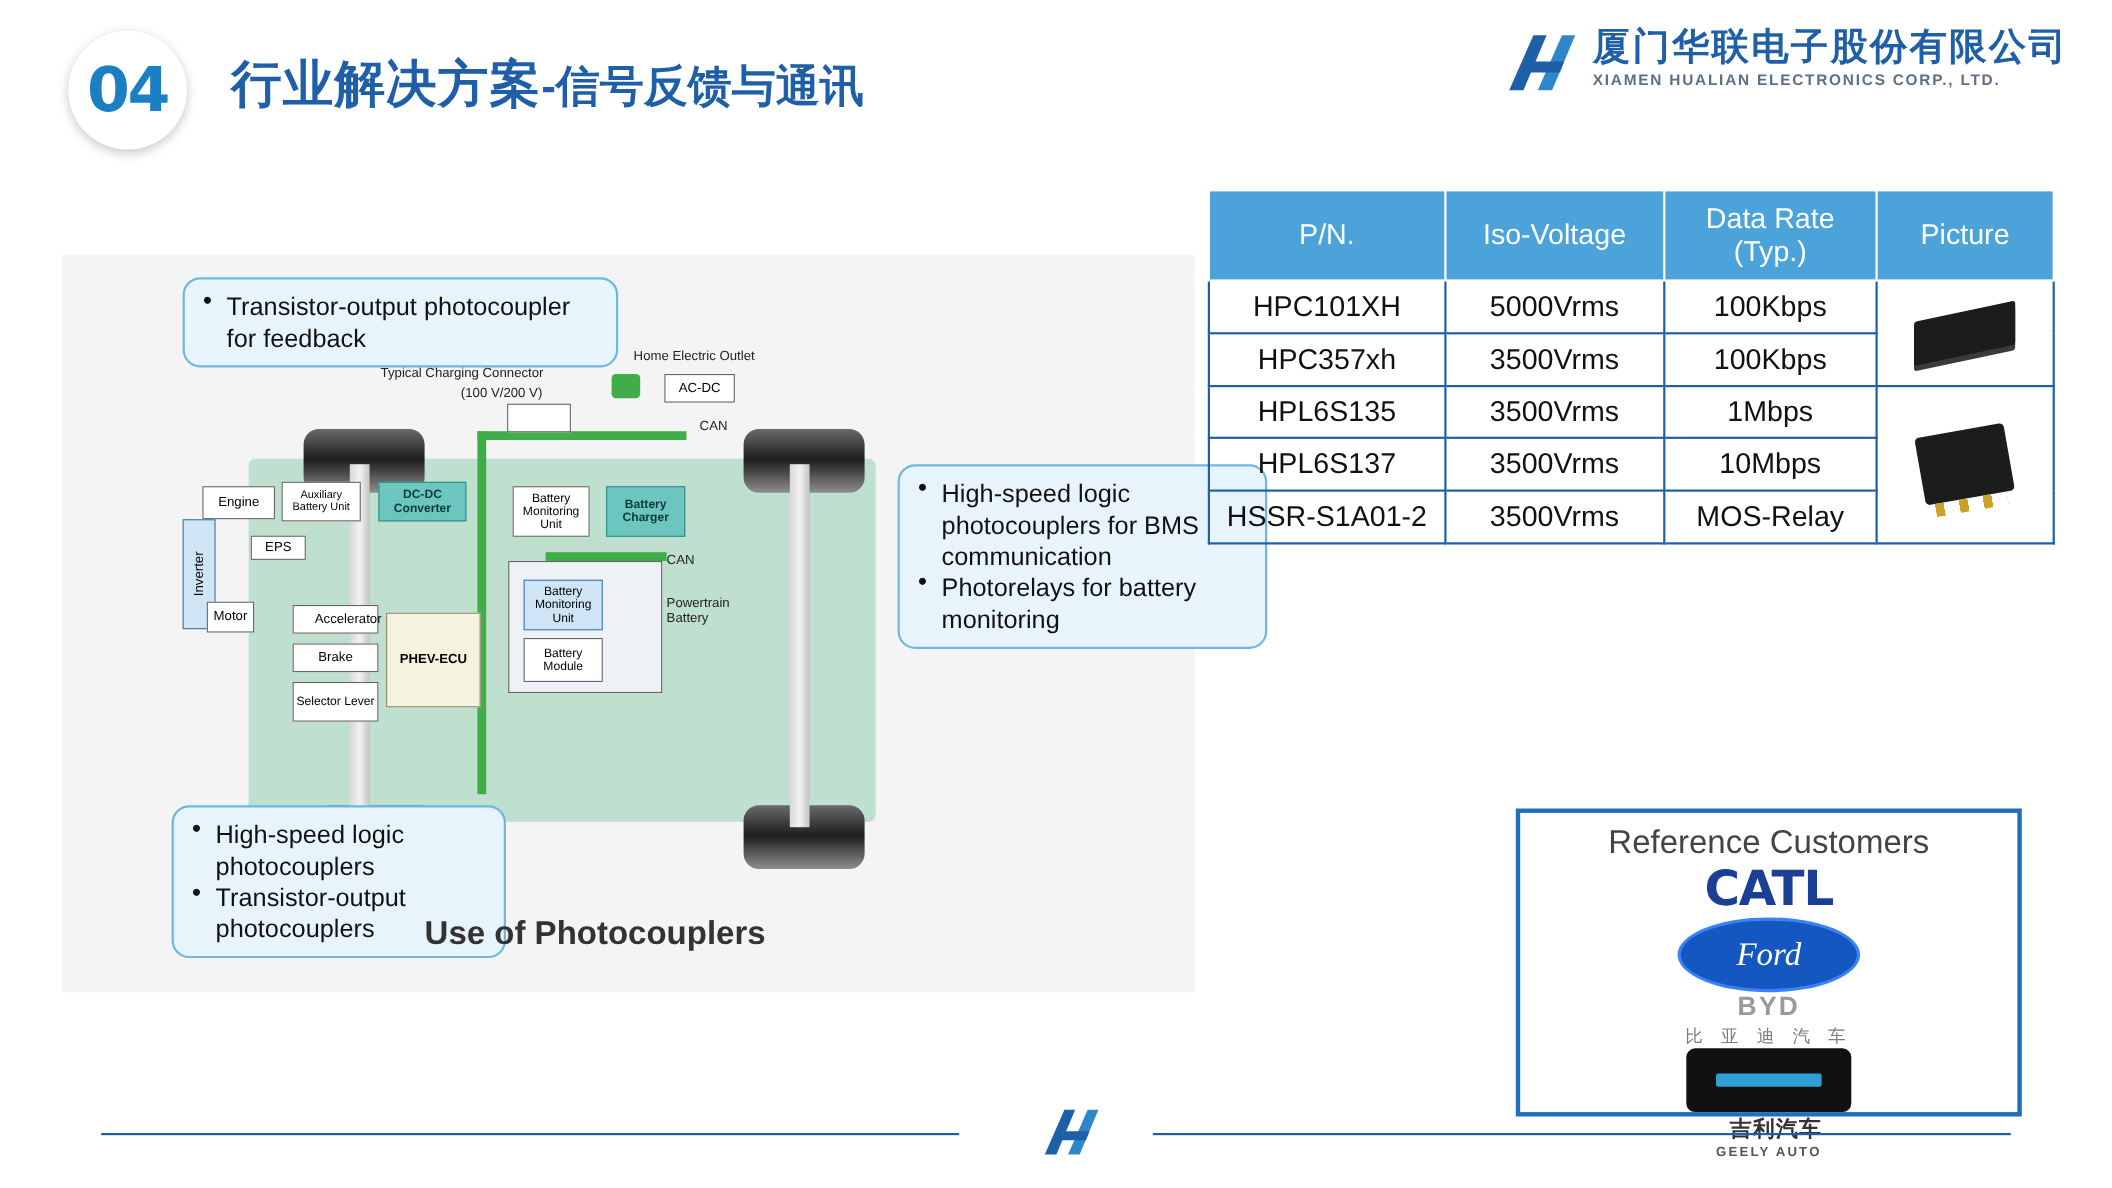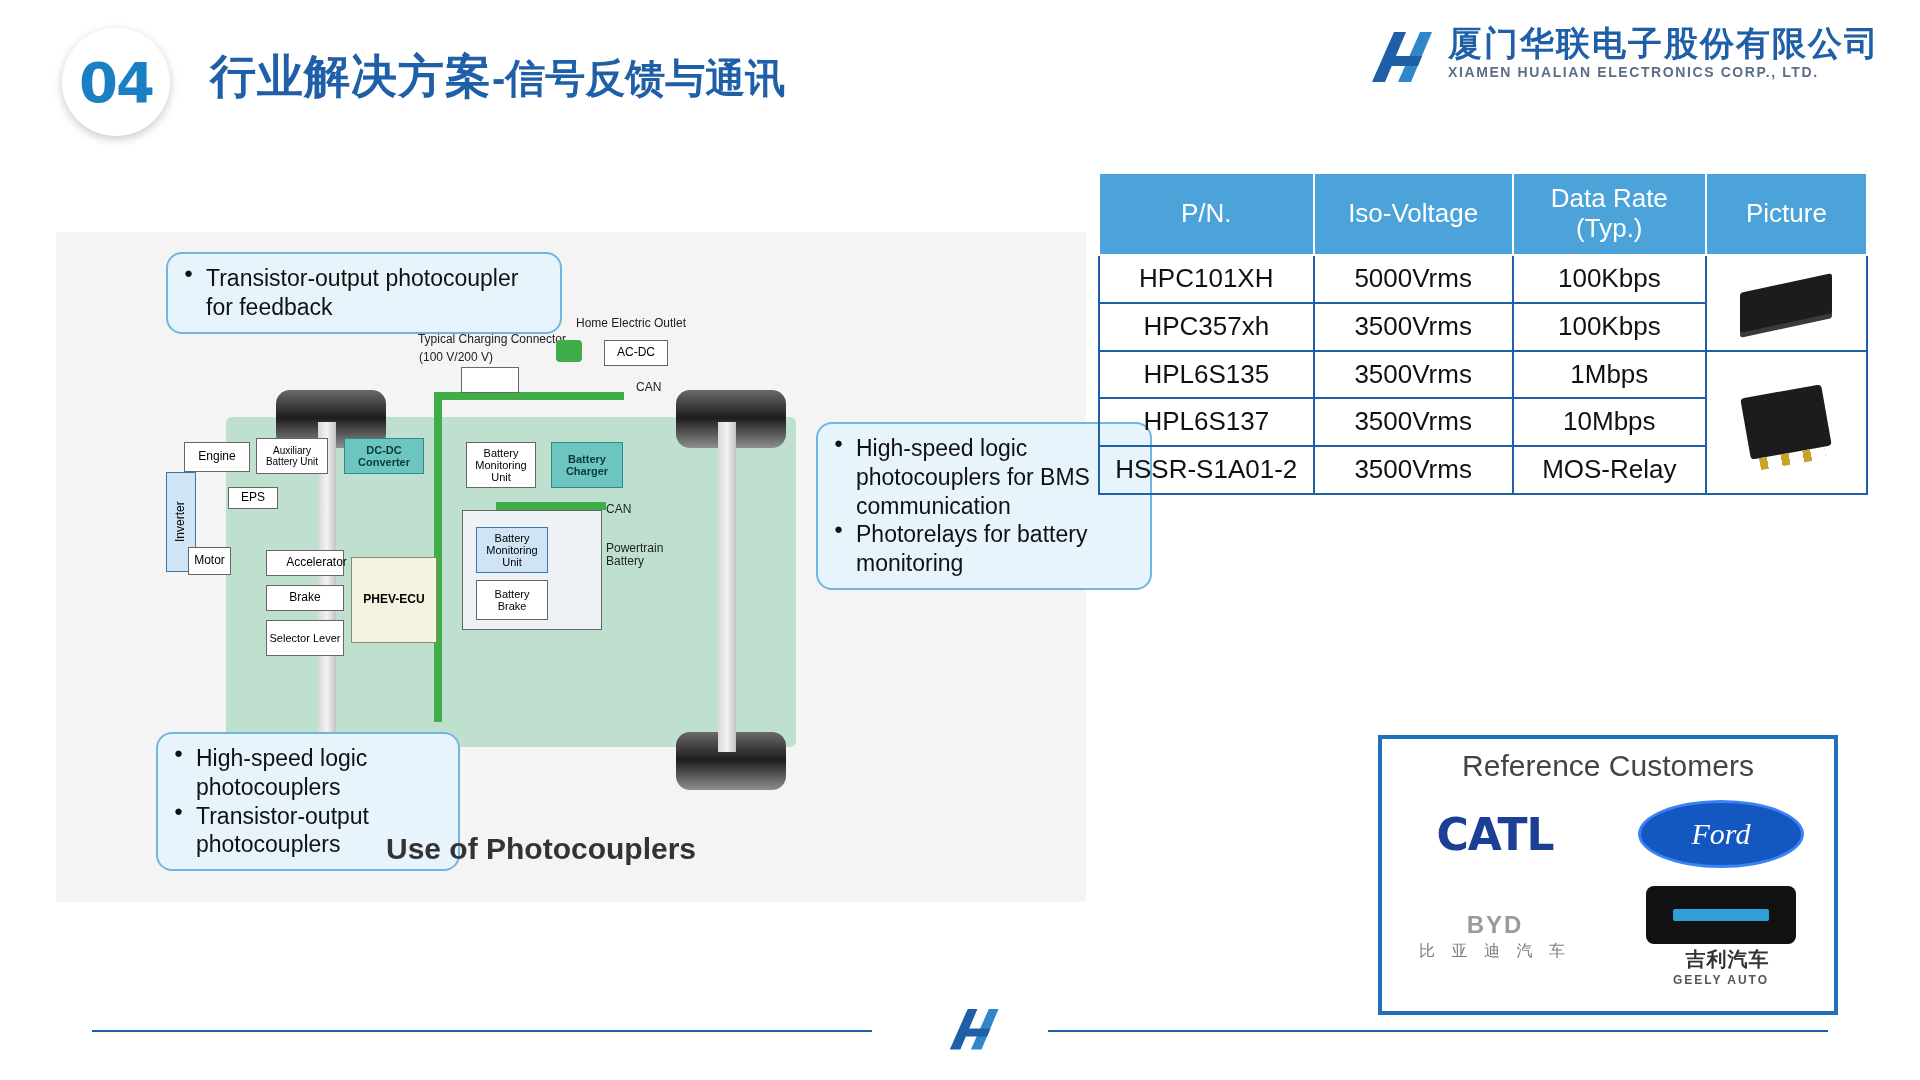--- a/index.html
+++ b/index.html
@@ -76,21 +76,21 @@
   .pkg-soic{width:92px;height:40px;background:#1c1c1c;border-radius:3px;transform:skewY(-12deg);
     box-shadow:0 5px 0 #3a3a3a;position:relative;margin:0 auto;}
   .pkg-dip{width:82px;height:62px;background:#1c1c1c;border-radius:4px;transform:rotate(-10deg);
     margin:0 auto;position:relative;}
   .pkg-dip:after{content:"";position:absolute;left:8px;bottom:-12px;width:66px;height:12px;
     background:repeating-linear-gradient(90deg,#c9a227 0 8px,transparent 8px 22px);}
   
   .ref-box{position:absolute;left:1378px;top:735px;width:452px;height:272px;
     border:4px solid #1f6fba;background:#fff;}
   .ref-title{text-align:center;font-size:30px;color:#444;margin-top:10px;}
-  .ref-grid{display:grid;grid-template-columns:1fr 1fr;grid-template-rows:1fr 1fr;height:205px;}
+  .ref-grid{display:grid;grid-template-columns:1fr;grid-template-rows:1fr 1fr;height:205px;}
   .ref-cell{display:flex;align-items:center;justify-content:center;flex-direction:column;}
   .catl{font-size:44px;font-weight:bold;color:#1b3f94;letter-spacing:-1px;font-family:"DejaVu Sans",sans-serif;}
   .ford{width:160px;height:62px;border-radius:50%/50%;background:#1557c0;border:3px solid #3b82f6;
     display:flex;align-items:center;justify-content:center;color:#fff;font-size:30px;
     font-style:italic;font-family:"Liberation Serif",serif;}
   .byd{font-size:24px;font-weight:bold;color:#9a9a9a;letter-spacing:2px;}
   .byd-sub{font-size:16px;color:#7d7d7d;letter-spacing:6px;margin-top:2px;}
   .geely{width:150px;height:58px;background:#111;border-radius:8px;display:flex;align-items:center;justify-content:center;}
   .geely-bar{width:96px;height:12px;background:#2f9fd6;border-radius:2px;}
   .geely-sub{font-size:20px;font-weight:bold;color:#333;margin-top:2px;letter-spacing:1px;margin-left:13px;}
@@ -151,28 +151,28 @@
     <div class="blk" style="left:100px;top:168px;width:78px;height:26px;padding-left:25px;">Accelerator</div>
     <div class="blk" style="left:100px;top:203px;width:78px;height:26px;">Brake</div>
     <div class="blk" style="left:100px;top:238px;width:78px;height:36px;font-size:11px;">Selector Lever</div>
     <div class="blk blk-cream" style="left:185px;top:175px;width:86px;height:86px;">PHEV-ECU</div>
 
     <div class="blk" style="left:300px;top:60px;width:70px;height:46px;font-size:11px;">Battery Monitoring Unit</div>
     <div class="blk blk-teal" style="left:385px;top:60px;width:72px;height:46px;font-size:11px;">Battery Charger</div>
 
     <div class="blk" style="left:296px;top:128px;width:140px;height:120px;background:#eef2f6;border:1px solid #666;"></div>
     <div class="blk blk-blue" style="left:310px;top:145px;width:72px;height:46px;font-size:11px;">Battery Monitoring Unit</div>
-    <div class="blk" style="left:310px;top:198px;width:72px;height:40px;font-size:11px;">Battery Brake</div>
+    <div class="blk" style="left:310px;top:198px;width:72px;height:40px;font-size:11px;">Battery Module</div>
 
     <div class="small-lbl" style="left:440px;top:120px;">CAN</div>
     <div class="small-lbl" style="left:440px;top:160px;width:86px;line-height:1.1;">Powertrain Battery</div>
     <div class="small-lbl" style="left:470px;top:-2px;">CAN</div>
   </div>
 
-  <div class="small-lbl" style="left:290px;top:100px;text-align:right;width:220px;">Typical Charging Connector</div>
+  <div class="small-lbl" style="left:290px;top:100px;text-align:left;width:220px;">Typical Charging Connector</div>
   <div class="small-lbl" style="left:290px;top:118px;text-align:center;width:220px;">(100 V/200 V)</div>
   <div class="small-lbl" style="left:520px;top:84px;">Home Electric Outlet</div>
   <div class="blk" style="position:absolute;left:548px;top:108px;width:64px;height:26px;">AC-DC</div>
   <div style="position:absolute;left:500px;top:108px;width:26px;height:22px;background:#3fae49;border-radius:4px;"></div>
   <div class="blk" style="position:absolute;left:405px;top:135px;width:58px;height:26px;"></div>
 
   <div class="callout callout-tl">
     <ul>
       <li>Transistor-output photocoupler for feedback</li>
     </ul>

